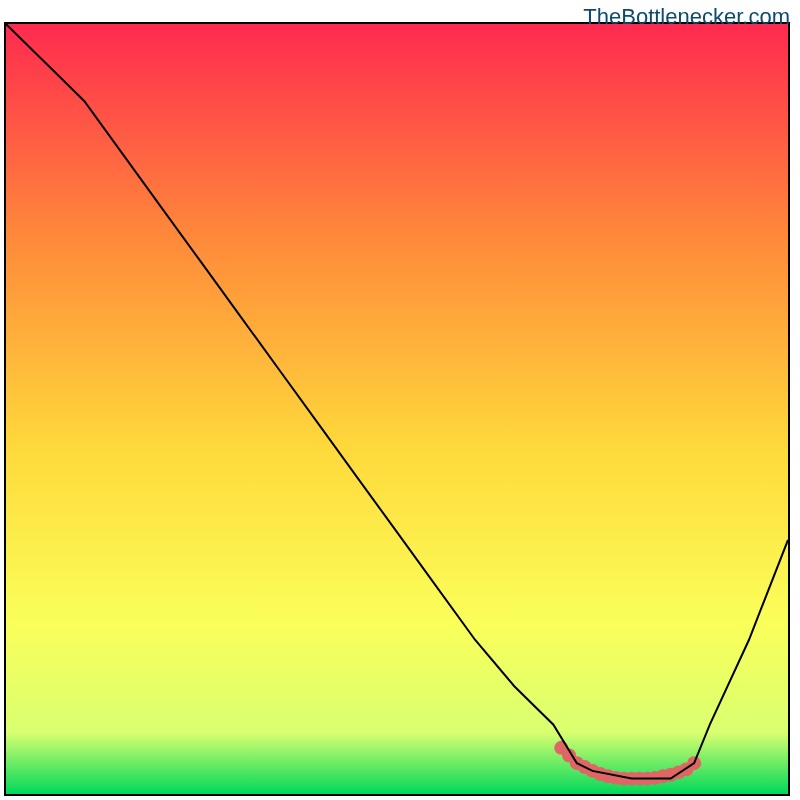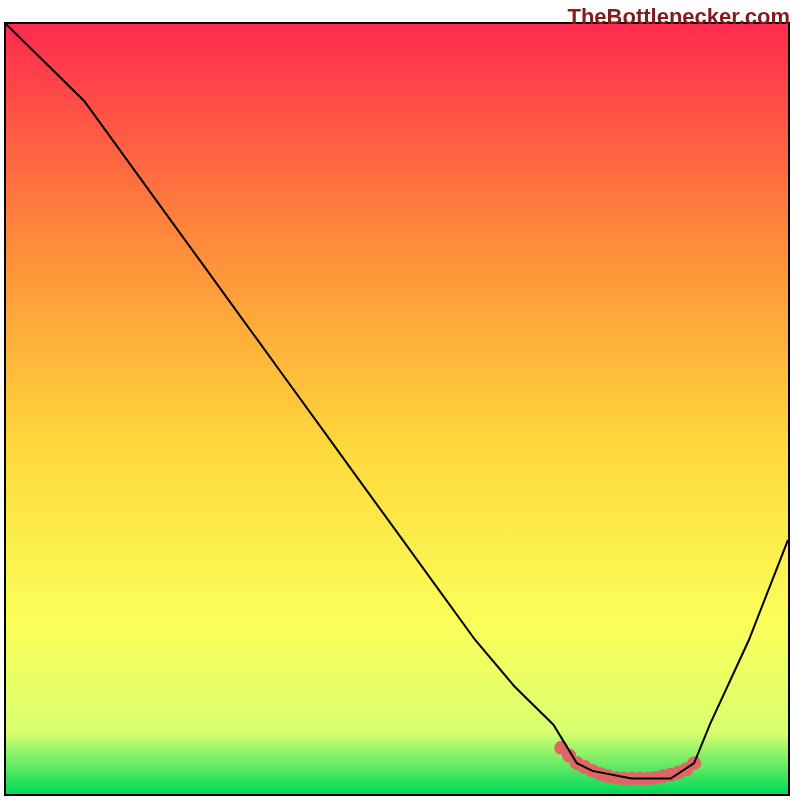--- a/index.html
+++ b/index.html
@@ -9,22 +9,22 @@
     height: 800px;
     overflow: hidden;
     position: relative;
     font-family: Arial, Helvetica, sans-serif;
   }
   .watermark {
     position: absolute;
     top: 4px;
     right: 10px;
     font-size: 22px;
-    font-weight: bold;
-    color: #7f1d1d;
+    font-weight: normal;
+    color: #0c4a6e;
     z-index: 10;
   }
   .plot-frame {
     position: absolute;
     top: 22px;
     left: 4px;
     width: 786px;
     height: 774px;
     border: 2px solid #000;
     box-sizing: border-box;

